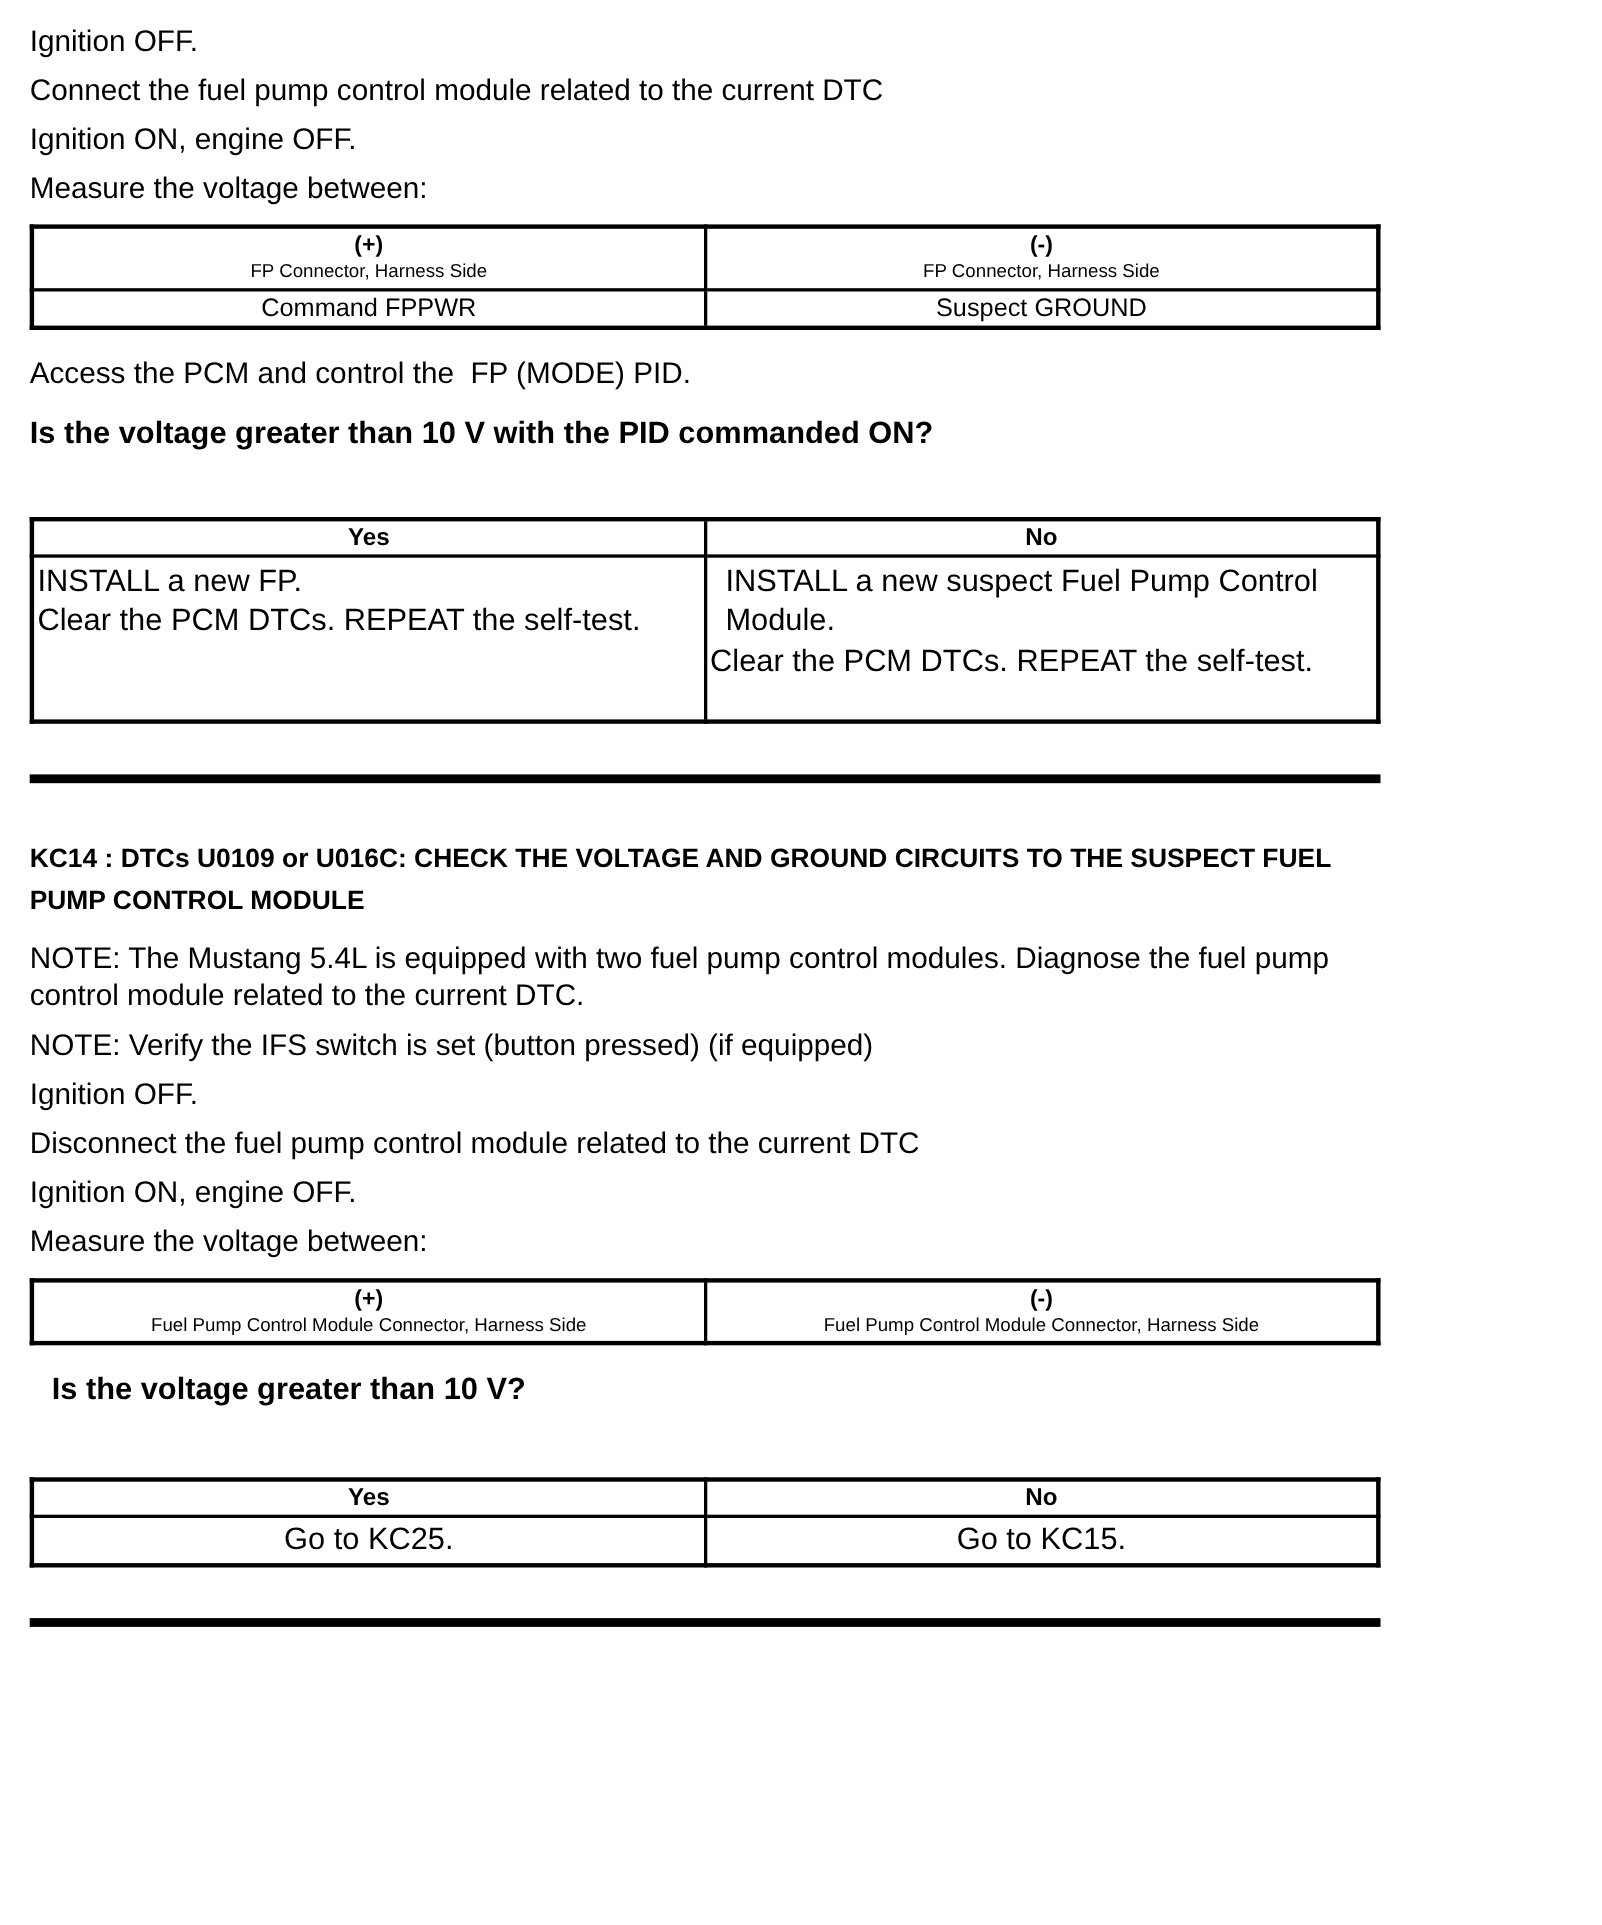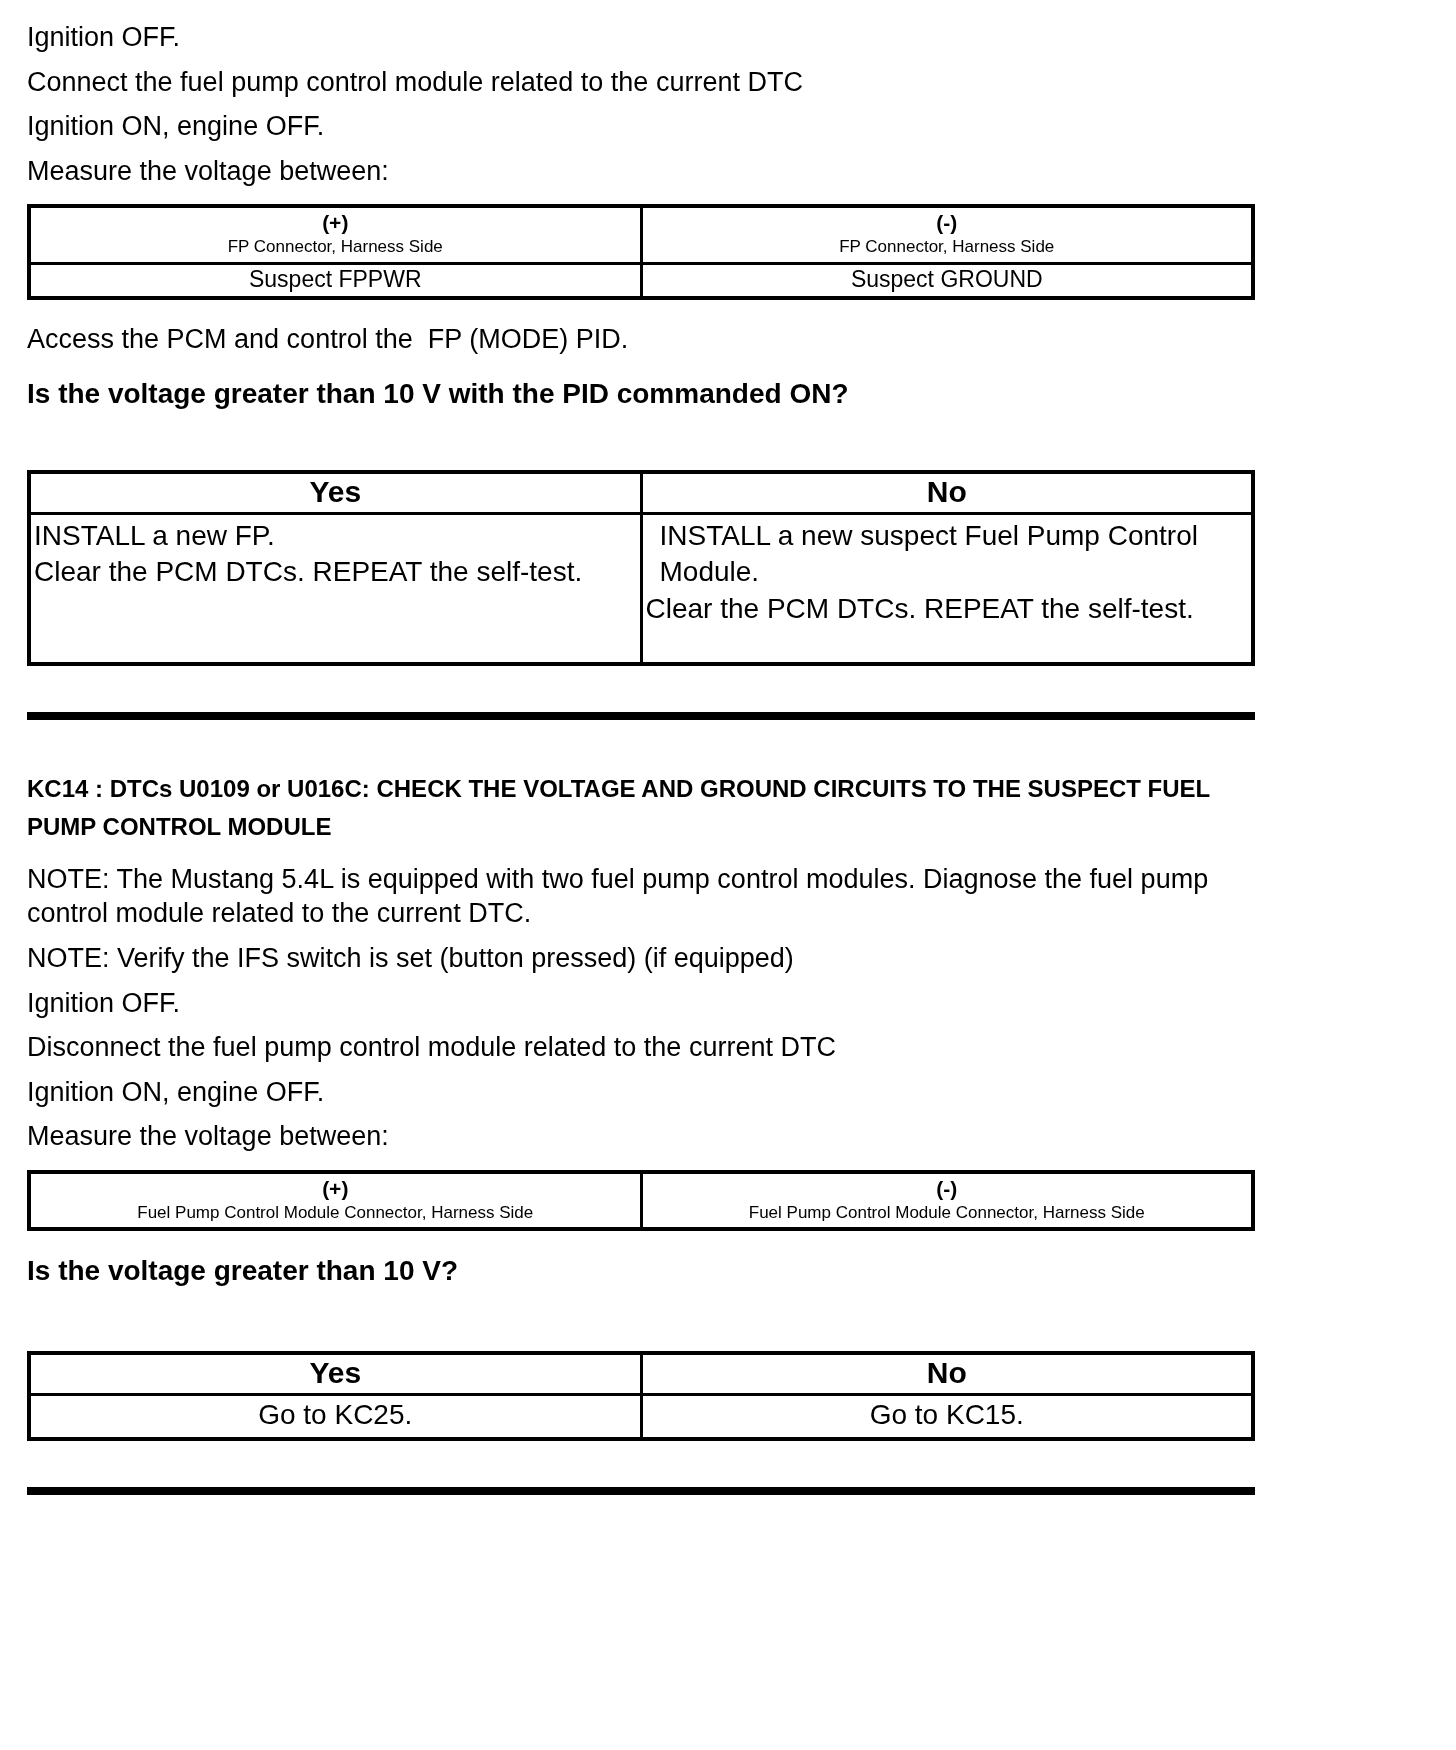--- a/index.html
+++ b/index.html
@@ -35,20 +35,21 @@
     white-space: pre-wrap;
   }
   p.question {
     font-size: 28px;
     font-weight: bold;
     margin: 20px 0 58px 0;
     line-height: 1.28;
   }
   p.question.short-gap {
     margin-bottom: 62px;
+    margin-left: 20px;
   }
   table.measure-table {
     width: 100%;
     border-collapse: collapse;
     table-layout: fixed;
     margin: 16px 0 22px 0;
     border: 4px solid #000;
   }
   table.measure-table td {
     border: 3px solid #000;
@@ -73,21 +74,21 @@
   }
   table.result-table {
     width: 100%;
     border-collapse: collapse;
     table-layout: fixed;
     border: 4px solid #000;
     margin: 0;
   }
   table.result-table th {
     border: 3px solid #000;
-    font-size: 30px;
+    font-size: 22px;
     font-weight: bold;
     text-align: center;
     padding: 1px 4px 3px 4px;
   }
   table.result-table td.rt-cell {
     border: 3px solid #000;
     font-size: 28px;
     vertical-align: top;
     padding: 3px 6px 4px 3px;
   }
@@ -133,21 +134,21 @@
             <td class="mt-head">
               <div class="mt-sign">(+)</div>
               <div class="mt-desc">FP Connector, Harness Side</div>
             </td>
             <td class="mt-head">
               <div class="mt-sign">(-)</div>
               <div class="mt-desc">FP Connector, Harness Side</div>
             </td>
           </tr>
           <tr>
-            <td class="mt-value">Suspect FPPWR</td>
+            <td class="mt-value">Command FPPWR</td>
             <td class="mt-value">Suspect GROUND</td>
           </tr>
         </tbody>
       </table>
 
       <p class="body-text">Access the PCM and control the  FP (MODE) PID.</p>
       <p class="question">Is the voltage greater than 10 V with the PID commanded ON?</p>
 
       <table class="result-table tall">
         <tbody>

